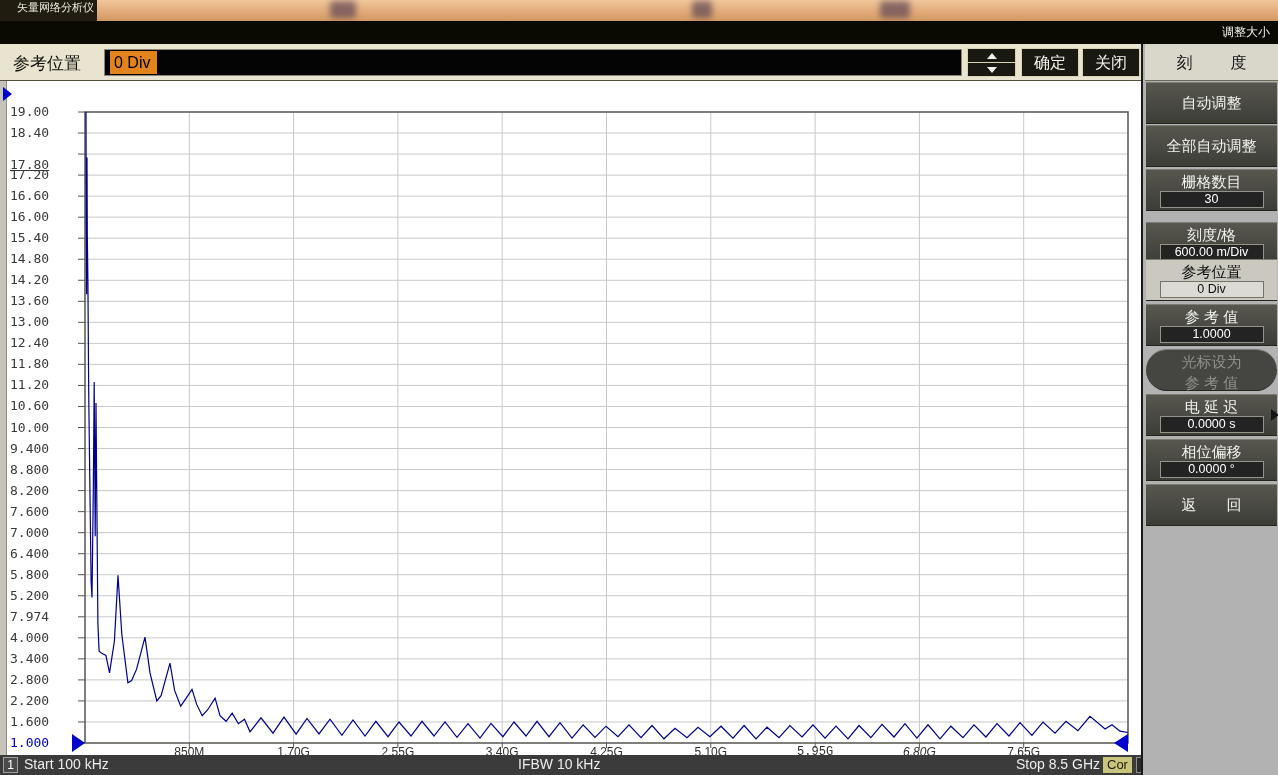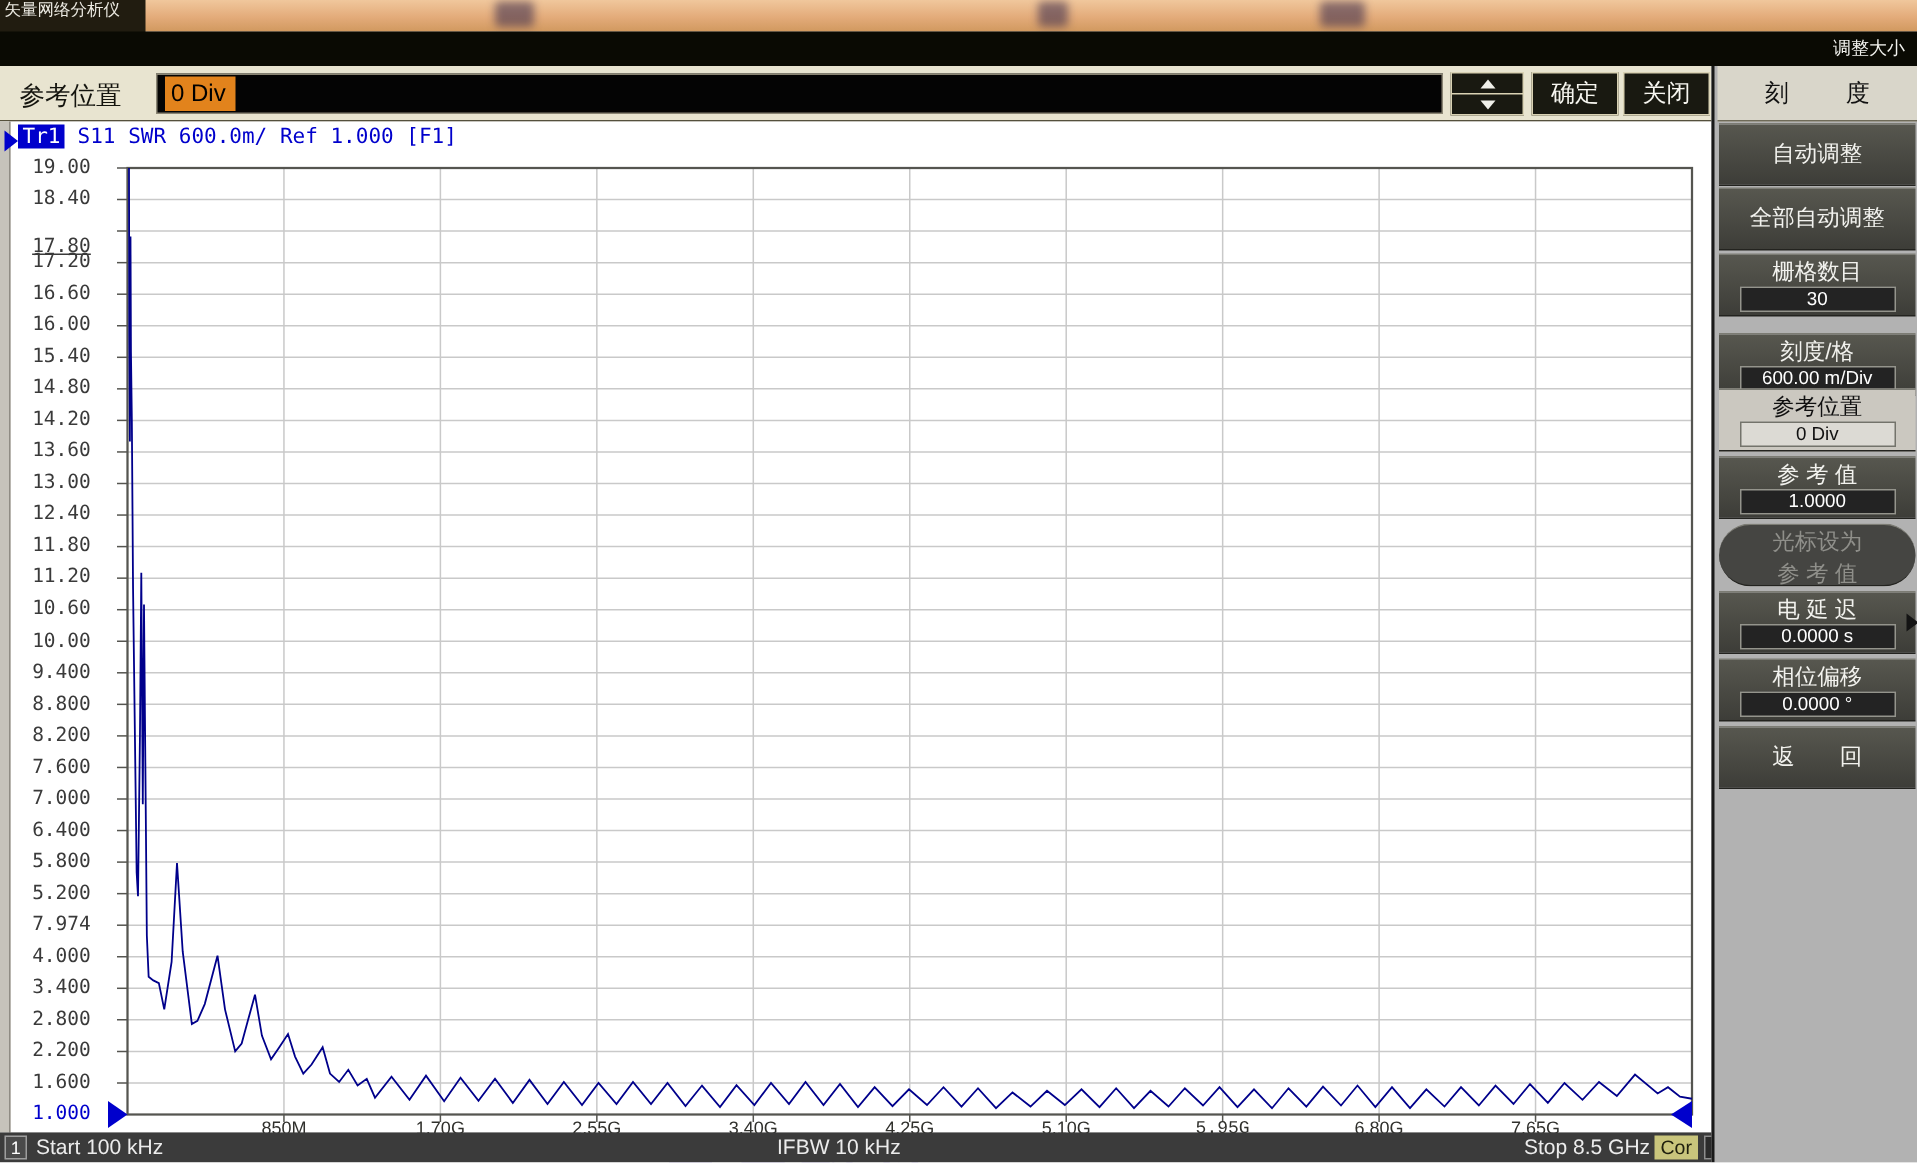--- a/index.html
+++ b/index.html
@@ -4,21 +4,21 @@
 <style>
   * { margin:0; padding:0; box-sizing:border-box; }
   html,body { width:1278px; height:775px; overflow:hidden; }
   body { font-family:"Liberation Sans","DejaVu Sans",sans-serif; }
   #app { position:relative; width:1278px; height:775px; background:#b2b2b2; overflow:hidden; }
 
   
   .titlebar { position:absolute; left:0; top:0; width:1278px; height:21px;
     background:linear-gradient(180deg,#f0c79c 0%,#e3ab7a 55%,#d1995f 100%); }
   .title-chip { position:absolute; left:0; top:0; width:97px; height:24px; background:#211c10;
-    color:#eceae2; font-size:11px; line-height:14px; padding-left:3px; white-space:nowrap; }
+    color:#eceae2; font-size:11px; line-height:14px; padding-left:17px; white-space:nowrap; }
   .blob { position:absolute; top:1px; height:17px; background:rgba(52,38,72,.55); filter:blur(3px); border-radius:3px; }
   .menubar { position:absolute; left:0; top:21px; width:1278px; height:23px; background:#0a0a03;
     color:#f2f2ee; font-size:13px; display:flex; align-items:center; }
   .menu-item { padding:0 9px; height:100%; line-height:23px; white-space:nowrap; cursor:default; }
   .menu-right { position:absolute; right:8px; top:0; line-height:23px; font-size:12px; }
 
   
   .toolbar { position:absolute; left:0; top:44px; width:1141px; height:37px; background:#e8e4d0;
     border-bottom:1px solid #55503c; }
   .tb-label { position:absolute; left:13px; top:8px; font-size:17px; color:#14140e; }
@@ -34,21 +34,21 @@
   .tb-btn { position:absolute; top:4px; height:29px; width:58px; background:#191911; border:1px solid #d9d2b4;
     color:#f6f5ef; font-size:16px; text-align:center; line-height:27px; }
   .tb-ok { left:1021px; } .tb-close { left:1082px; }
 
   
   .chart { position:absolute; left:0; top:81px; width:1141px; height:674px; background:#ffffff; }
   .left-strip { position:absolute; left:0; top:0; width:7px; height:674px; background:#c6c3bb; border-right:1px solid #8f8c84; }
   .trace-header { position:absolute; left:12px; top:2px; font-family:"DejaVu Sans Mono","Liberation Mono",monospace;
     font-size:14px; color:#0000cc; white-space:pre; }
   .trace-chip { background:#0000cc; color:#ffffff; padding:0 3px; }
-  .ylab { position:absolute; width:62px; text-align:center; font-family:"DejaVu Sans Mono","Liberation Mono",monospace;
+  .ylab { position:absolute; width:62px; text-align:left; font-family:"DejaVu Sans Mono","Liberation Mono",monospace;
     font-size:13px; color:#3a3a3a; line-height:16px; }
   .ylab.ref { color:#0000cc; }
   .xlab { position:absolute; width:64px; text-align:center; font-size:12px; color:#30302c; line-height:12px; }
   .watermark { position:absolute; left:438px; top:672px; font-size:43px; font-weight:bold; letter-spacing:5px;
     color:rgba(140,124,219,0.55); white-space:nowrap; }
   svg.plot { position:absolute; left:0; top:0; }
 
   
   .statusbar { position:absolute; left:0; top:755px; width:1141px; height:20px; background:#3b3b3b;
     color:#ececec; font-size:14px; }
@@ -194,21 +194,20 @@
         <line x1="606.5" y1="662" x2="606.5" y2="667" stroke="#555550" stroke-width="1"></line>
         <line x1="710.8" y1="662" x2="710.8" y2="667" stroke="#555550" stroke-width="1"></line>
         <line x1="815.1" y1="662" x2="815.1" y2="667" stroke="#555550" stroke-width="1"></line>
         <line x1="919.4" y1="662" x2="919.4" y2="667" stroke="#555550" stroke-width="1"></line>
         <line x1="1023.7" y1="662" x2="1023.7" y2="667" stroke="#555550" stroke-width="1"></line>
         <polyline points="86.0,31.0 86.2,143.2 86.6,213.3 87.0,76.6 87.3,153.7 87.9,199.3 88.7,311.4 91.1,500.7 92.0,516.5 93.3,409.6 94.2,300.9 95.2,455.2 96.0,322.0 96.8,416.6 97.9,542.8 99.1,570.2 102.2,572.6 105.9,574.4 109.5,591.9 114.4,560.3 118.0,494.4 121.8,553.3 127.9,601.7 131.6,599.6 136.5,588.4 145.0,556.1 150.0,591.9 156.8,619.9 161.1,614.7 165.4,598.9 170.0,582.1 174.6,609.4 180.7,625.2 186.2,617.1 192.0,608.4 196.7,623.4 202.2,634.7 207.7,628.7 215.1,617.1 220.0,634.7 226.1,640.3 232.2,632.2 238.4,642.7 244.5,638.2 250.0,650.8 261.0,636.8 273.0,652.2 284.0,636.1 296.1,653.2 307.0,637.5 319.0,652.9 330.0,638.2 341.9,654.3 353.0,638.9 365.0,655.0 375.9,640.3 388.0,655.7 399.0,641.0 411.0,655.0 422.0,640.3 434.0,655.0 445.0,641.0 457.0,656.4 468.0,642.7 480.0,657.1 491.0,642.4 502.9,655.7 514.0,641.0 526.0,655.0 537.0,640.3 549.0,655.7 560.0,641.7 572.0,657.1 583.1,643.8 595.0,656.4 606.0,645.2 618.0,655.7 629.0,643.8 641.0,656.7 652.0,644.5 664.0,657.8 675.0,647.3 687.0,656.7 698.0,646.2 709.9,655.7 721.0,645.2 733.0,657.1 744.1,644.5 756.0,657.8 767.0,646.2 779.0,656.7 789.9,644.5 802.0,656.0 813.0,643.8 825.0,657.1 836.0,645.2 848.0,657.8 859.0,644.5 870.9,656.7 882.0,643.4 894.0,656.0 905.0,642.7 916.9,657.1 928.0,643.8 940.0,657.8 950.9,645.2 963.0,656.7 974.0,643.8 985.9,656.0 997.0,642.7 1009.0,655.0 1020.0,641.7 1031.9,654.3 1043.0,641.0 1055.0,652.2 1066.0,640.3 1077.9,649.7 1090.0,635.4 1105.1,648.0 1112.0,643.8 1120.0,650.1 1128.0,651.5" fill="none" stroke="#00008b" stroke-width="1.2"></polyline>
         <polygon points="72,653 72,671 85,662" fill="#0000cc"></polygon>
         <polygon points="1128,653 1128,671 1114,662" fill="#0000cc"></polygon>
         <polygon points="3,6 3,20 12,13" fill="#0000cc"></polygon>
       </svg>
-    <div class="trace-header"><span class="trace-chip">Tr1</span><span> S11 SWR 600.0m/ Ref 1.000 [F1]</span></div>
     <div id="ylabels">
         <div class="ylab" style="left: 10px; top: 23px;">19.00</div>
         <div class="ylab" style="left: 10px; top: 44.0333px;">18.40</div>
         <div class="ylab" style="left: 10px; top: 76px; text-decoration: underline;">17.80</div>
         <div class="ylab" style="left: 10px; top: 86.1px;">17.20</div>
         <div class="ylab" style="left: 10px; top: 107.133px;">16.60</div>
         <div class="ylab" style="left: 10px; top: 128.167px;">16.00</div>
         <div class="ylab" style="left: 10px; top: 149.2px;">15.40</div>
         <div class="ylab" style="left: 10px; top: 170.233px;">14.80</div>
         <div class="ylab" style="left: 10px; top: 191.267px;">14.20</div>
@@ -236,21 +235,21 @@
         <div class="ylab ref" style="left: 10px; top: 654px;">1.000</div>
       </div>
     <div id="xlabels">
         <div class="xlab" style="left: 157.3px; top: 665px;">850M</div>
         <div class="xlab" style="left: 261.6px; top: 665px;">1.70G</div>
         <div class="xlab" style="left: 365.9px; top: 665px;">2.55G</div>
         <div class="xlab" style="left: 470.2px; top: 665px;">3.40G</div>
         <div class="xlab" style="left: 574.5px; top: 665px;">4.25G</div>
         <div class="xlab" style="left: 678.8px; top: 665px;">5.10G</div>
         <div class="xlab" style="left: 783.1px; top: 665px; font-family: Liberation Mono, monospace;">5.95G</div>
-        <div class="xlab" style="left: 887.4px; top: 665px;">6.80G</div>
+        <div class="xlab" style="left: 887.4px; top: 665px; font-style: italic;">6.80G</div>
         <div class="xlab" style="left: 991.7px; top: 665px;">7.65G</div>
       </div>
     <div class="watermark">赛晟科技</div>
   </div>
 
   <div class="statusbar">
     <div class="sb-chan">1</div>
     <div class="sb-start">Start 100 kHz</div>
     <div class="sb-ifbw">IFBW 10 kHz</div>
     <div class="sb-stop">Stop 8.5 GHz</div>

